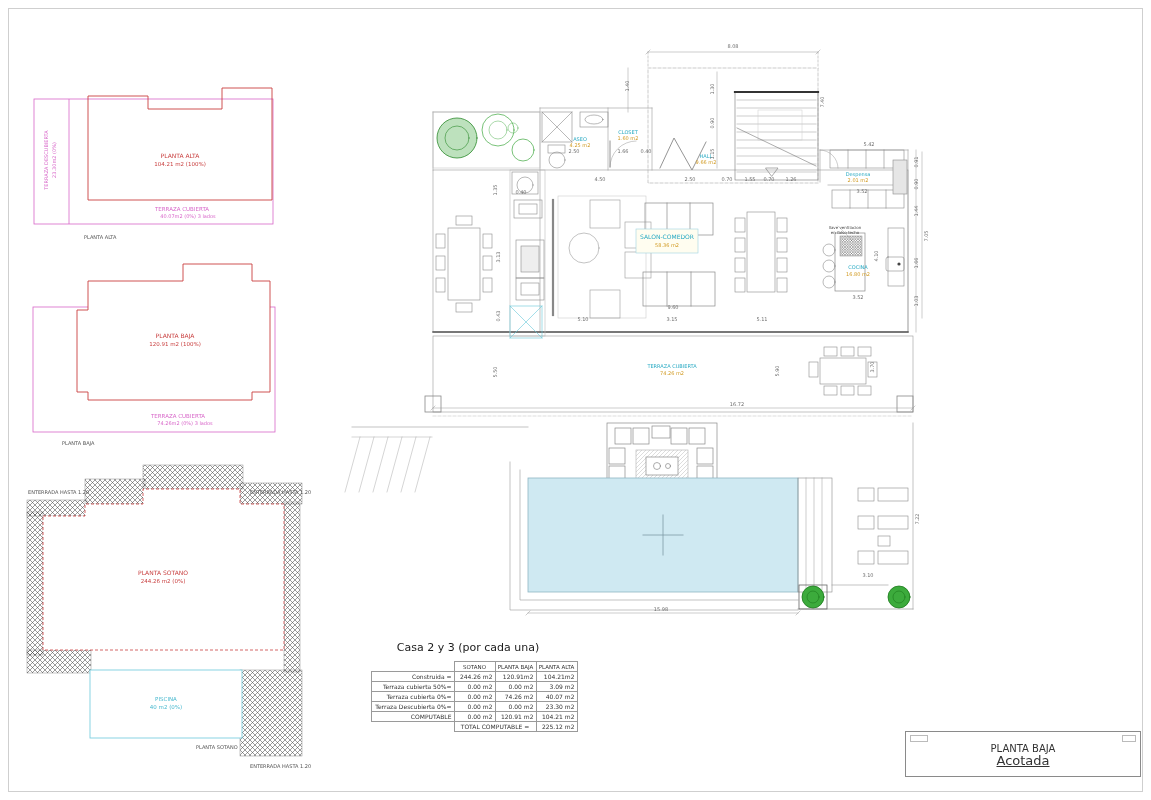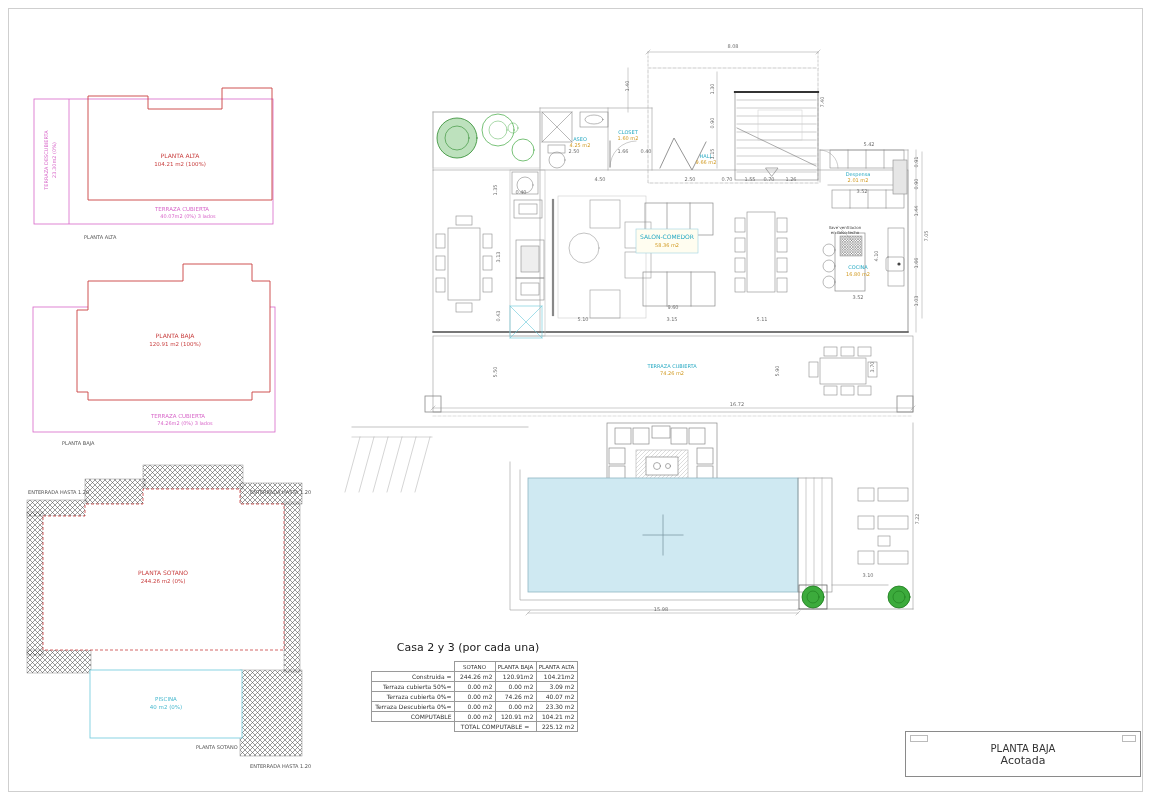--- a/index.html
+++ b/index.html
@@ -21,21 +21,21 @@
   .calc{position:absolute;left:371px;top:641px;width:194px;}
   .calc-title{font-size:11px;color:#1a1a1a;text-align:center;margin:0 0 7px 0;white-space:nowrap;}
   .calc table{border-collapse:collapse;font-size:6px;color:#333;width:100%;table-layout:fixed;}
   .calc td{border:1px solid #9a9a9a;padding:0 2px;height:9px;overflow:hidden;white-space:nowrap;}
   .calc td.lab{text-align:right;width:78px;}
   .calc td.val{text-align:right;width:36px;}
   .calc td.hdr{text-align:center;font-size:5.5px;}
   .calc td.nob{border:none;}
   .tblock{position:absolute;left:905px;top:731px;width:236px;height:46px;border:1px solid #8a8a8a;display:flex;flex-direction:column;align-items:center;justify-content:center;color:#333;box-sizing:border-box;}
   .tb1{font-size:10px;line-height:12px;}
-  .tb2{font-size:11px;line-height:11px;}
+  .tb2{font-size:13px;line-height:11px;text-decoration:underline;}
   .tb-mark{position:absolute;top:3px;height:5px;border:1px solid #bbb;}
   .tb-mark.l{left:4px;width:16px;}
   .tb-mark.r{right:4px;width:12px;}
 </style>
 </head>
 <body>
 
 <div class="sheet">
   <div class="frame"></div>
 

